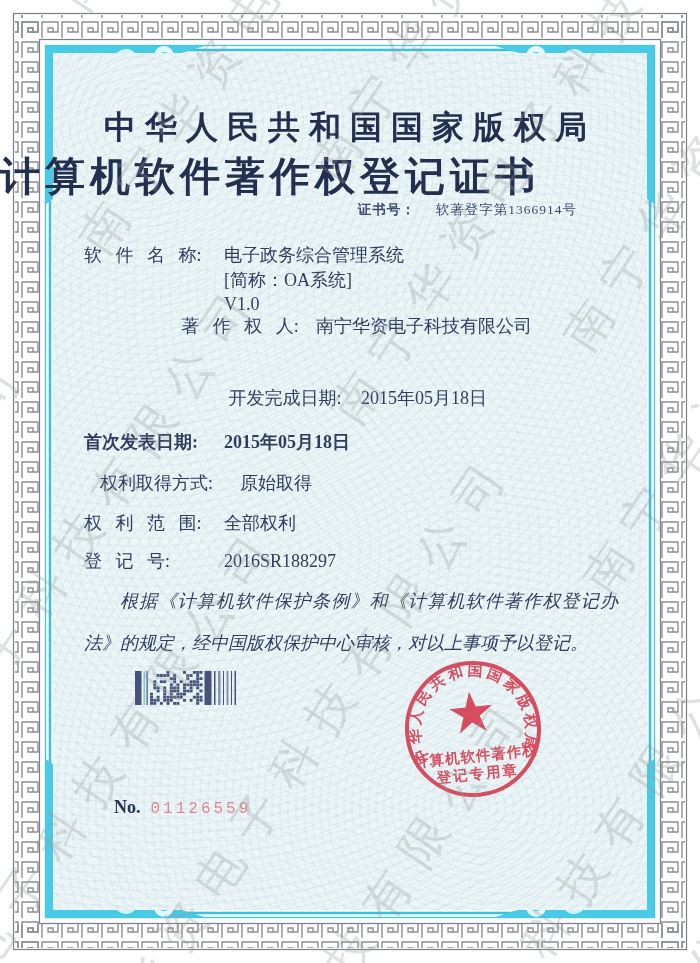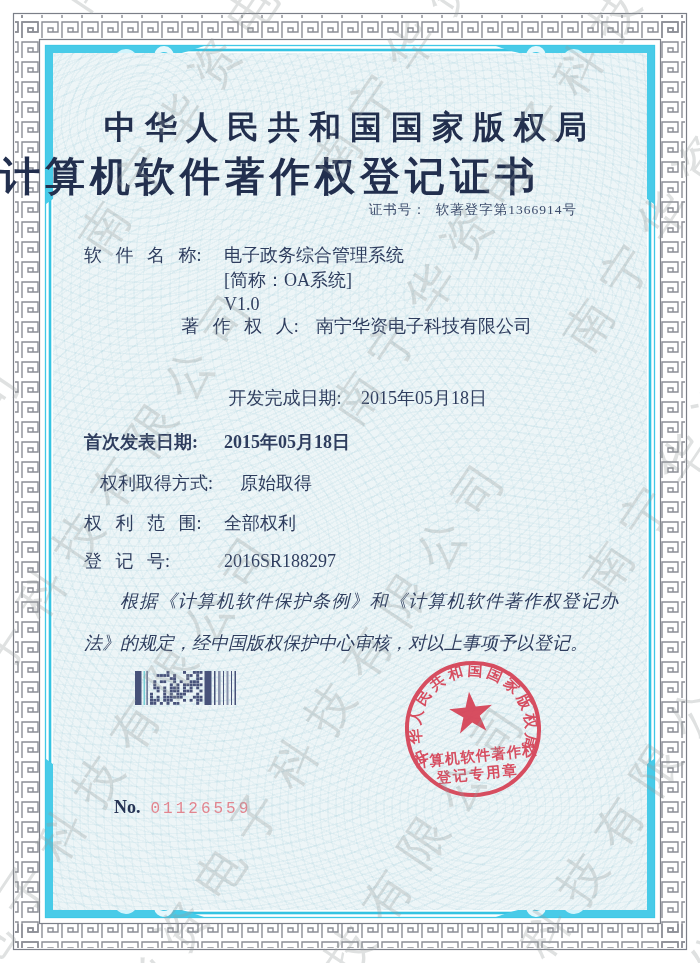--- a/index.html
+++ b/index.html
@@ -27,21 +27,21 @@
     position:absolute; left:0; top:106px; width:700px; text-align:center;
     font-size:32px; font-weight:700; letter-spacing:9px; color:#222f4e; white-space:nowrap;
   }
   .cert-title{
     position:absolute; left:0; top:149px; width:564px; text-align:left;
     font-size:40px; font-weight:700; letter-spacing:5px; color:#222f4e; white-space:nowrap;
   }
   .certno{
     position:absolute; top:201px; right:123px; font-size:13.5px; color:#3c4b6b; letter-spacing:1px;
   }
-  .certno .lab{margin-right:9px;}
+  .certno .lab{margin-right:20px;font-weight:bold;}
   .fields{position:absolute; left:0; top:8px; width:700px; height:963px;padding-left:40px;}
   .f-row{position:absolute; left:84px; width:540px; white-space:nowrap;}
   .f-label{
     display:inline-block; width:128px; font-size:18px; color:#2e3d5e; word-spacing:9px; vertical-align:top;
   }
   .f-val{
     display:inline-block; margin-left:12px; font-size:18px; color:#2e3d5e; vertical-align:top; line-height:24.5px;
   }
   .statement{
     position:absolute; left:84px; top:580px; width:534px;

